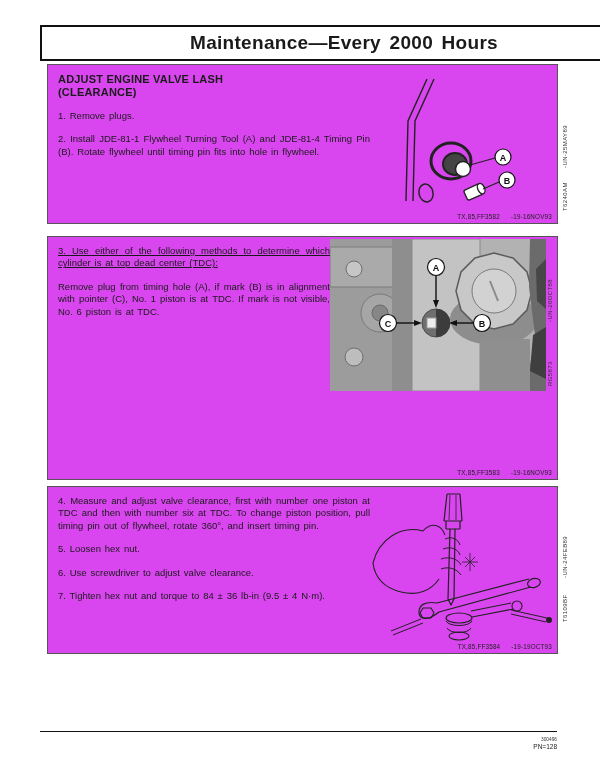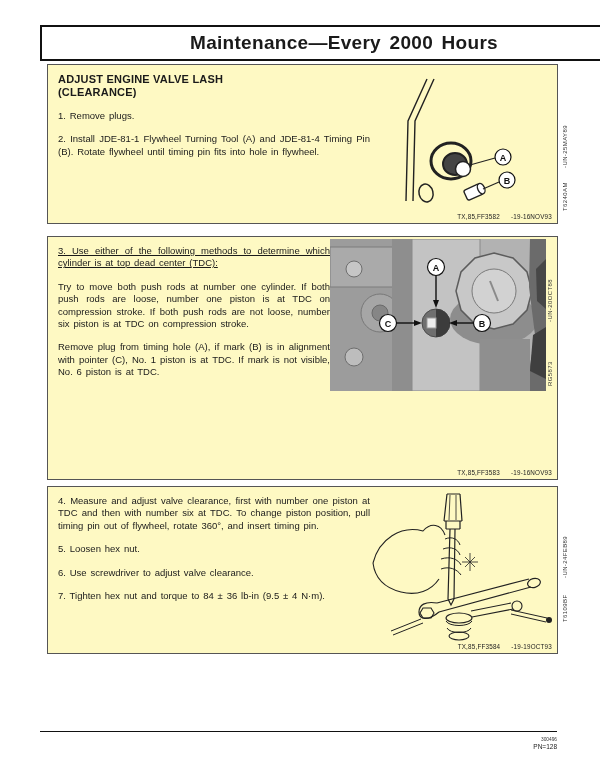--- a/index.html
+++ b/index.html
@@ -3,21 +3,21 @@
 <meta charset="utf-8">
 <style>
   html,body { margin:0; padding:0; background:#ffffff; }
   body { width:600px; height:776px; position:relative; font-family:"Liberation Sans", sans-serif; color:#1a1a1a; }
   .page { position:absolute; left:0; top:0; width:600px; height:776px; background:#fff; overflow:hidden; }
 
   .title-box { position:absolute; left:40px; top:25px; width:516px; height:32px;
     border:2px solid #111; display:flex; align-items:center; justify-content:center;padding-left:44px; }
   .title-box h1 { margin:0; font-size:19px; font-weight:bold; letter-spacing:0.3px; word-spacing:3px; }
 
-  .sec { position:absolute; left:47px; width:509px; border:1px solid #555; background:#fef9c3; }
+  .sec { position:absolute; left:47px; width:509px; border:1px solid #555; background:#d946ef; }
   .sec1 { top:64px; height:158px; }
   .sec2 { top:236px; height:242px; }
   .sec3 { top:486px; height:166px; }
 
   .sec .text { position:absolute; left:10px; top:8px; }
   .sec h2 { margin:0 0 0 0; font-size:11px; line-height:13px; font-weight:bold; letter-spacing:0.2px; }
   .sec p { margin:11px 0 0 0; font-size:9.5px; line-height:12.4px; word-spacing:1.2px; text-align:justify; }
   .w312 { width:312px; }
   .w272 { width:272px; }
 
@@ -90,21 +90,20 @@
       <span>TX,85,FF3582</span>
       <span>-19-16NOV93</span>
     </div>
   </div>
   <div class="vtext" style="left:562px; top:168px;">-UN-25MAY89</div>
   <div class="vtext" style="left:562px; top:211px;">T6240AM</div>
 
   <div class="sec sec2">
     <div class="text w272">
       <p class="w272" style="margin-top:0;text-decoration:underline;">3. Use either of the following methods to determine which cylinder is at top dead center (TDC):</p>
-      <p class="w272">Try to move both push rods at number one cylinder. If both push rods are loose, number one piston is at TDC on compression stroke. If both push rods are not loose, number six piston is at TDC on compression stroke.</p>
       <p class="w272">Remove plug from timing hole (A), if mark (B) is in alignment with pointer (C), No. 1 piston is at TDC. If mark is not visible, No. 6 piston is at TDC.</p>
     </div>
 
     <div class="figure fig2">
       <svg width="216" height="152" viewBox="0 0 216 152">
         <rect x="0" y="0" width="216" height="152" fill="#b2b2b2"></rect>
 
         <rect x="0" y="0" width="80" height="152" fill="#9c9c9c"></rect>
         <rect x="0" y="8" width="68" height="40" fill="#aaaaaa" stroke="#7c7c7c"></rect>
         <circle cx="24" cy="30" r="8" fill="#c6c6c6" stroke="#6e6e6e"></circle>

